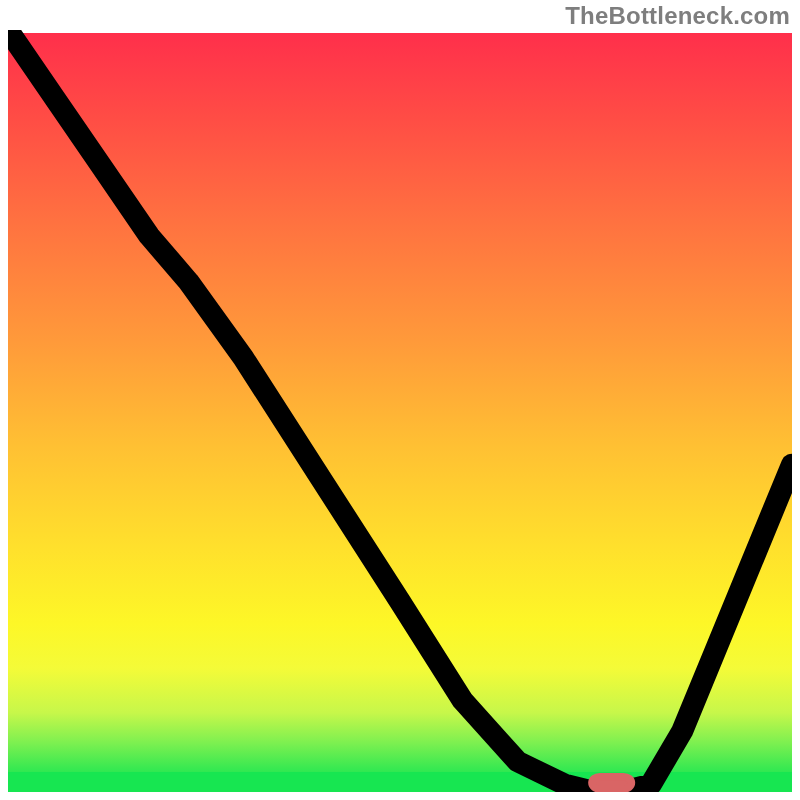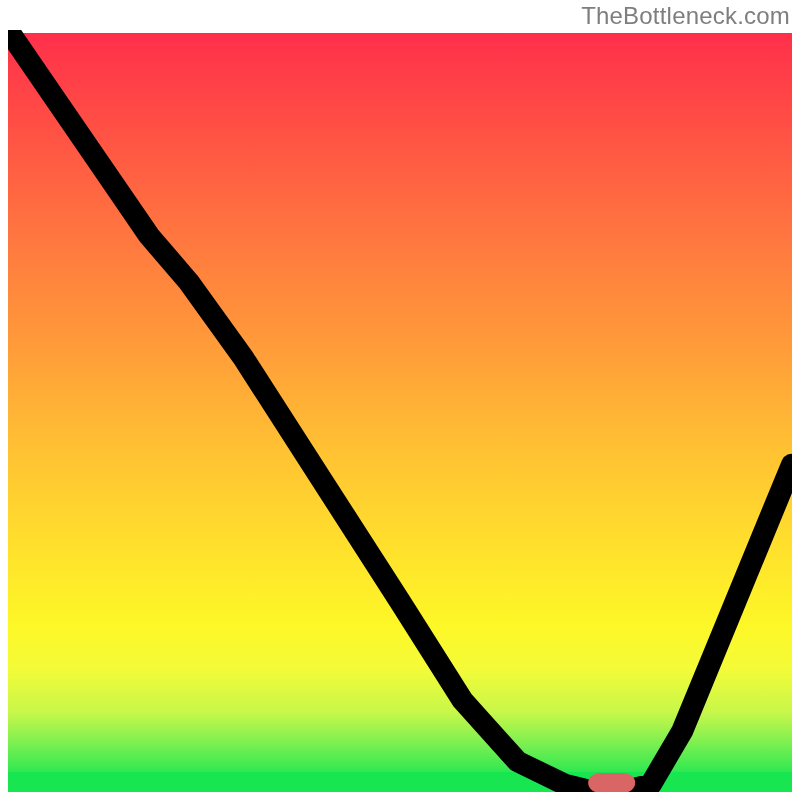--- a/index.html
+++ b/index.html
@@ -18,21 +18,21 @@
     height: 800px;
   }
 
   .watermark {
     position: absolute;
     top: 2px;
     right: 10px;
     color: #7e7e7e;
     font-size: 24px;
     letter-spacing: 0.2px;
-    font-weight: 400;
+    font-weight: 700;
   }
 
   
   .plot {
     position: absolute;
     left: 8px;
     top: 30px;
     width: 784px;   
     height: 762px;  
   }

